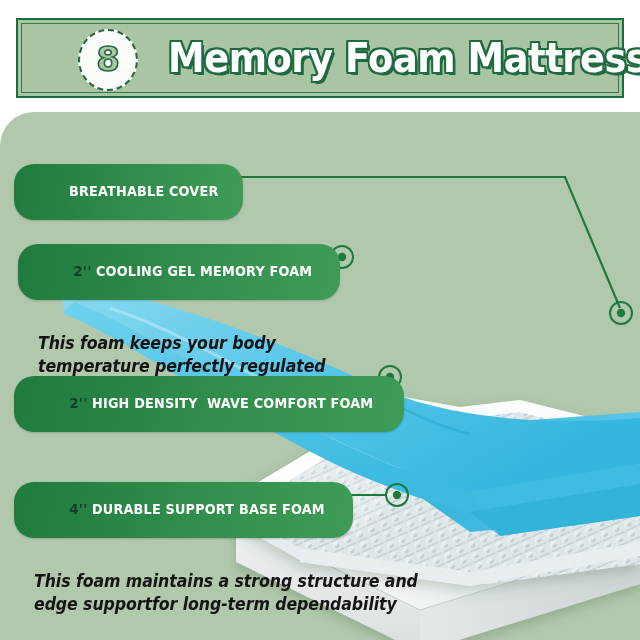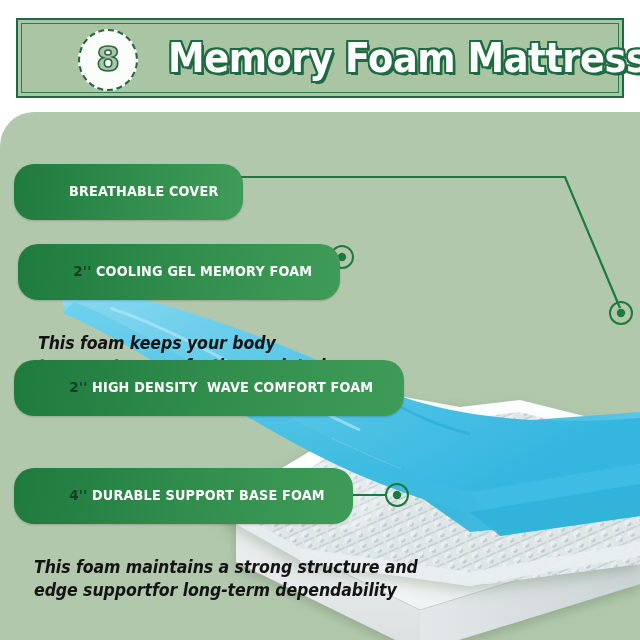--- a/index.html
+++ b/index.html
@@ -343,27 +343,27 @@
     <div class="callout" style="left:18px; top:132px;">
       <div class="pill">
         <span class="thick">2''</span><span> </span><span class="scalex">COOLING GEL MEMORY FOAM</span>
       </div>
       <div class="desc">
         <span class="scalex">This foam keeps your body
 temperature perfectly regulated</span>
       </div>
     </div>
 
-    <div class="callout" style="left:14px; top:248px;">
+    <div class="callout" style="left:14px; top:264px;">
       <div class="pill">
         <span class="thick">2''</span><span> </span><span class="scalex">HIGH DENSITY  WAVE COMFORT FOAM</span>
       </div>
     </div>
 
-    <div class="callout" style="left:14px; top:356px;">
+    <div class="callout" style="left:14px; top:370px;">
       <div class="pill">
         <span class="thick">4''</span><span> </span><span class="scalex">DURABLE SUPPORT BASE FOAM</span>
       </div>
       <div class="desc">
         <span class="scalex">This foam maintains a strong structure and
 edge supportfor long-term dependability</span>
       </div>
     </div>
 
   </div>

